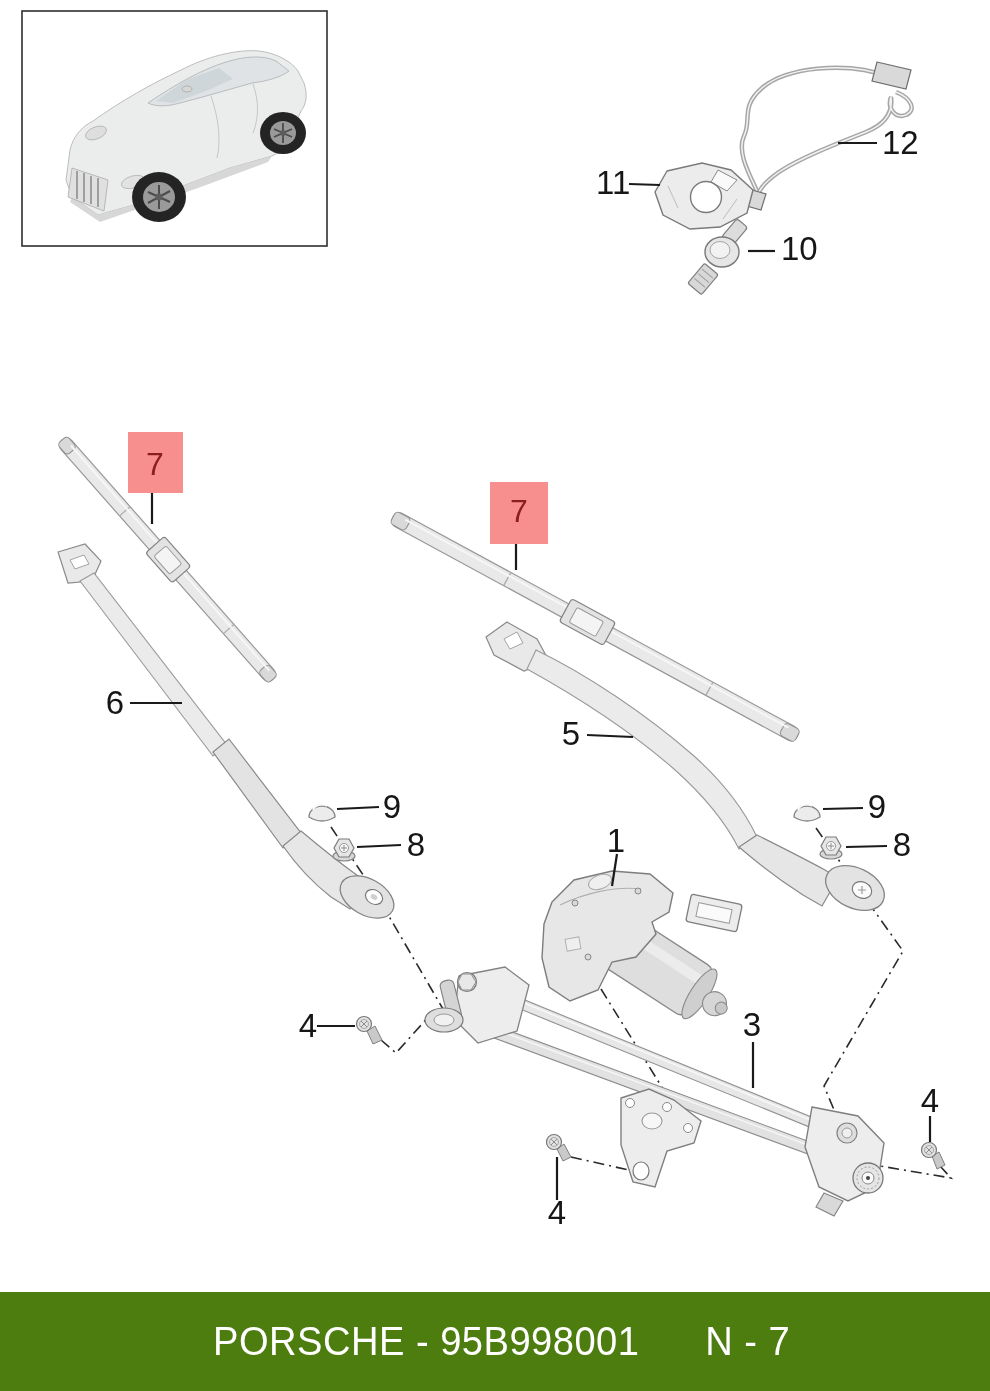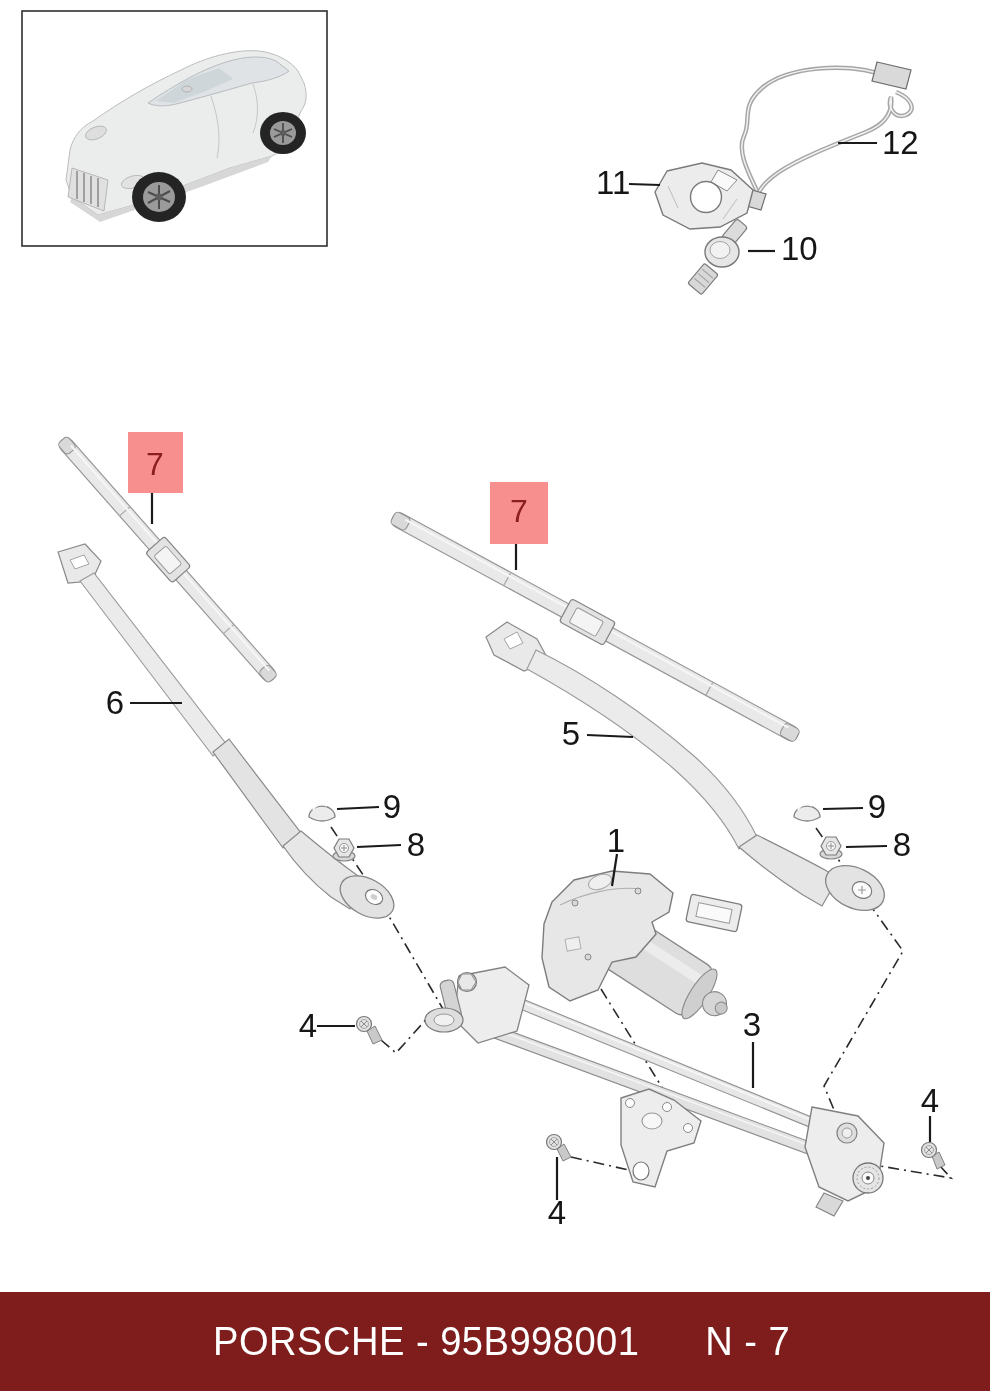--- a/index.html
+++ b/index.html
@@ -284,17 +284,17 @@
   <text x="115" y="714" text-anchor="middle" class="callout">6</text>
   <text x="416" y="856" text-anchor="middle" class="callout">8</text>
   <text x="902" y="856" text-anchor="middle" class="callout">8</text>
   <text x="392" y="818" text-anchor="middle" class="callout">9</text>
   <text x="877" y="818" text-anchor="middle" class="callout">9</text>
   <text x="781" y="260" text-anchor="start" class="callout">10</text>
   <text x="596" y="194" text-anchor="start" class="callout">11</text>
   <text x="882" y="154" text-anchor="start" class="callout">12</text>
 </svg>
 
-<div class="footer" style="background: #7f1d1d;">
+<div class="footer" style="background: #4d7c0f;">
   <span style="color: rgb(255, 255, 255);">PORSCHE - 95B998001</span>
   <span style="color: rgb(255, 255, 255);">N - 7</span>
 </div>
 </div>
 
 </body></html>

